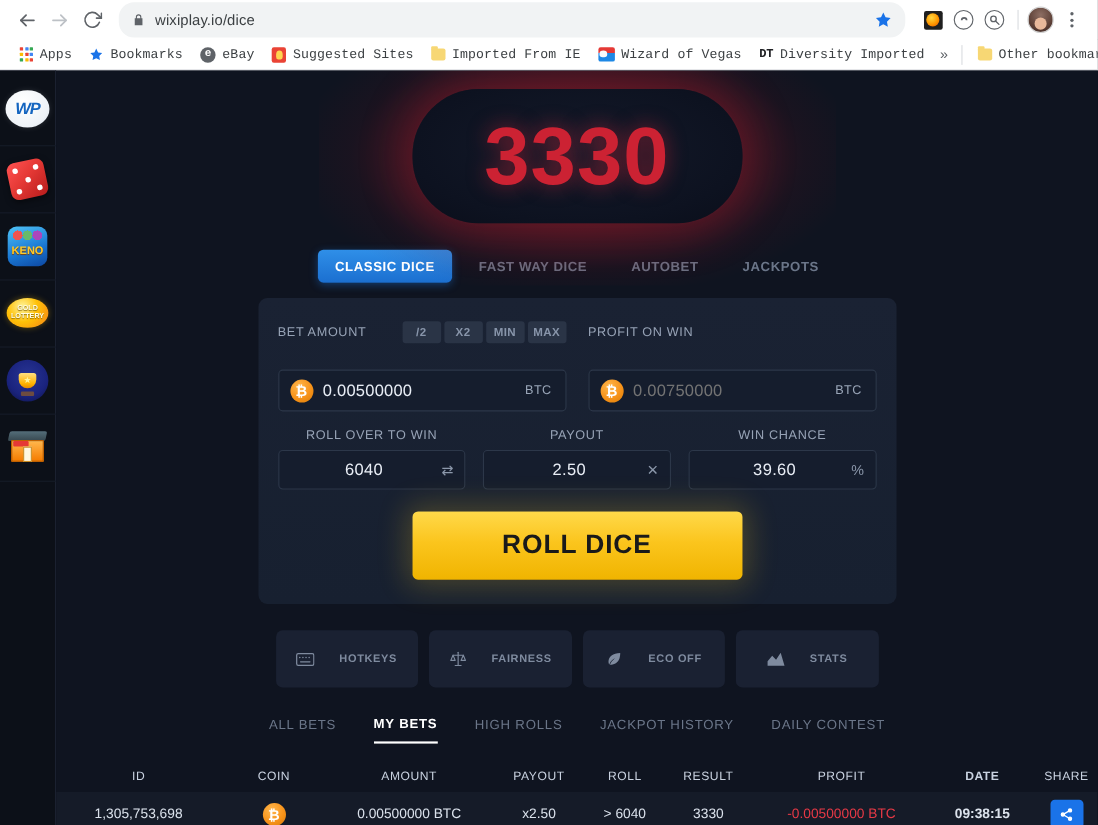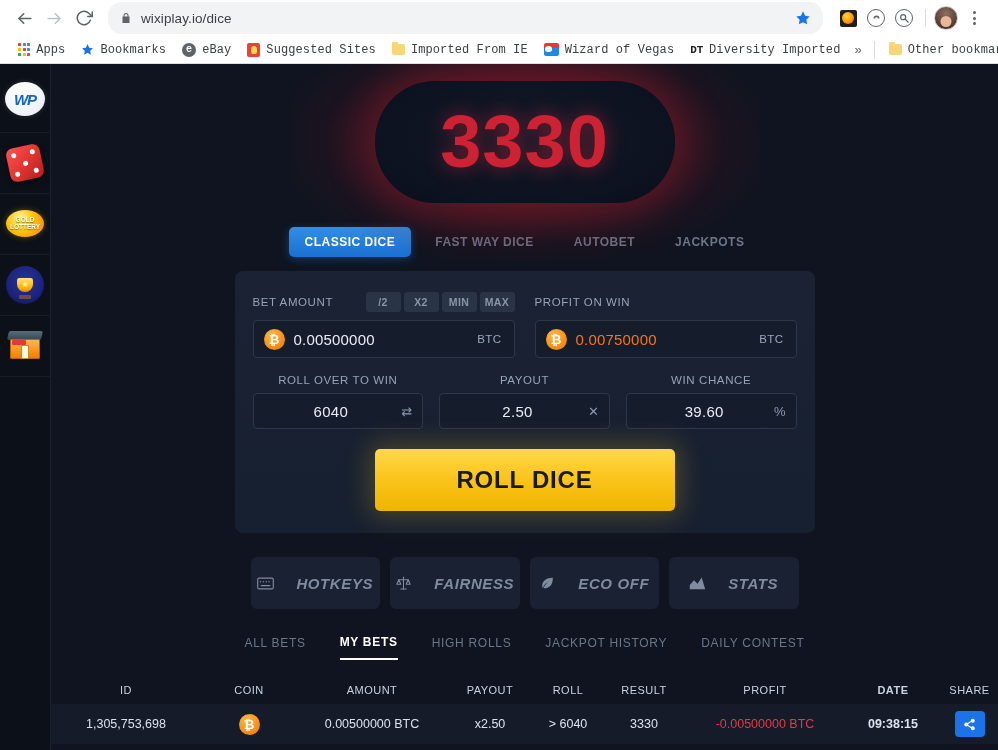--- a/index.html
+++ b/index.html
@@ -252,21 +252,21 @@
   }
 
   .bet-panel {
     width: 580px; margin: 0 auto; border-radius: 8px;
     background: linear-gradient(180deg,#1a2233 0%,#172030 100%);
     padding: 20px 18px 22px; position: relative;
   }
   .field-row { display: flex; gap: 20px; }
   .field { flex: 1 1 0; min-width: 0; }
   .field-head {
-    display: flex; align-items: center; height: 22px; margin-bottom: 7px;
+    display: flex; align-items: center; height: 22px; margin-bottom: 23px;
   }
   .field-label {
     font-size: 11.5px; color: #97a3b6; letter-spacing: .6px; font-weight: 400;
   }
   .quick-btns { margin-left: auto; display: flex; gap: 3px; }
   .quick-btn {
     min-width: 35px; height: 20px; border-radius: 3px;
     background: #2a3446; color: #8895aa; font-size: 10.5px;
     font-weight: 700; letter-spacing: .4px;
     display: flex; align-items: center; justify-content: center;
@@ -279,21 +279,21 @@
   .btc-ico {
     width: 21px; height: 21px; border-radius: 50%; flex: 0 0 21px;
     background: radial-gradient(circle at 38% 30%, #ffb74d 0%, #f7931a 55%, #d97b06 100%);
     color: #fff; font-size: 13px; font-weight: 700;
     display: flex; align-items: center; justify-content: center;
     line-height: 1;
   }
   .input-val {
     flex: 1 1 auto; font-size: 15px; color: #e8edf5; letter-spacing: .2px;
   }
-  .input-val.muted { color: #f97316; }
+  .input-val.muted { color: #737373; }
   .input-unit { font-size: 11.5px; color: #9aa6b8; letter-spacing: .4px; }
 
   .field-row2 { display: flex; gap: 16px; margin-top: 16px; }
   .field2 { flex: 1 1 0; min-width: 0; text-align: center; }
   .field2-label {
     font-size: 11.5px; color: #97a3b6; letter-spacing: .6px;
     display: block; margin-bottom: 7px;
   }
   .input-box2 {
     height: 36px; border: 1px solid #2c3749; border-radius: 4px;
@@ -316,21 +316,21 @@
   }
 
   .tool-row {
     display: flex; justify-content: center; gap: 10px;
     margin: 24px auto 0; width: 548px;
   }
   .tool-btn {
     flex: 1 1 0; height: 52px; border-radius: 6px;
     background: #1a2132; display: flex; align-items: center;
     justify-content: center; gap: 22px;
-    color: #7f8b9f; font-size: 15px; font-weight: 700; letter-spacing: .6px; font-style: italic;
+    color: #7f8b9f; font-size: 10px; font-weight: 700; letter-spacing: .6px;
   }
   .tool-btn svg { display: block; flex: 0 0 auto; }
 
   .bets-tabs {
     display: flex; justify-content: center; align-items: center;
     gap: 34px; margin-top: 26px;
   }
   .bets-tab {
     font-size: 12px; letter-spacing: .7px; color: #6b7689;
     padding-bottom: 9px; white-space: nowrap;
@@ -507,20 +507,25 @@
     </div>
     <div class="side-item">
       <div class="side-ico">
           <div class="ico-dice">
         <i style="top:5px;left:5px"></i>
             <i style="top:5px;right:5px"></i>
         <i style="top:14.5px;left:14.5px"></i>
         <i style="bottom:5px;left:5px"></i>
             <i style="bottom:5px;right:5px"></i>
       </div>
+        </div>
+    </div>
+    <div class="side-item">
+      <div class="side-ico">
+          <div class="ico-keno">KENO</div>
         </div>
     </div>
     <div class="side-item">
       <div class="side-ico">
           <div class="ico-lottery">
         <span>GOLD</span>
         <span>LOTTERY</span>
       </div>
         </div>
     </div>

